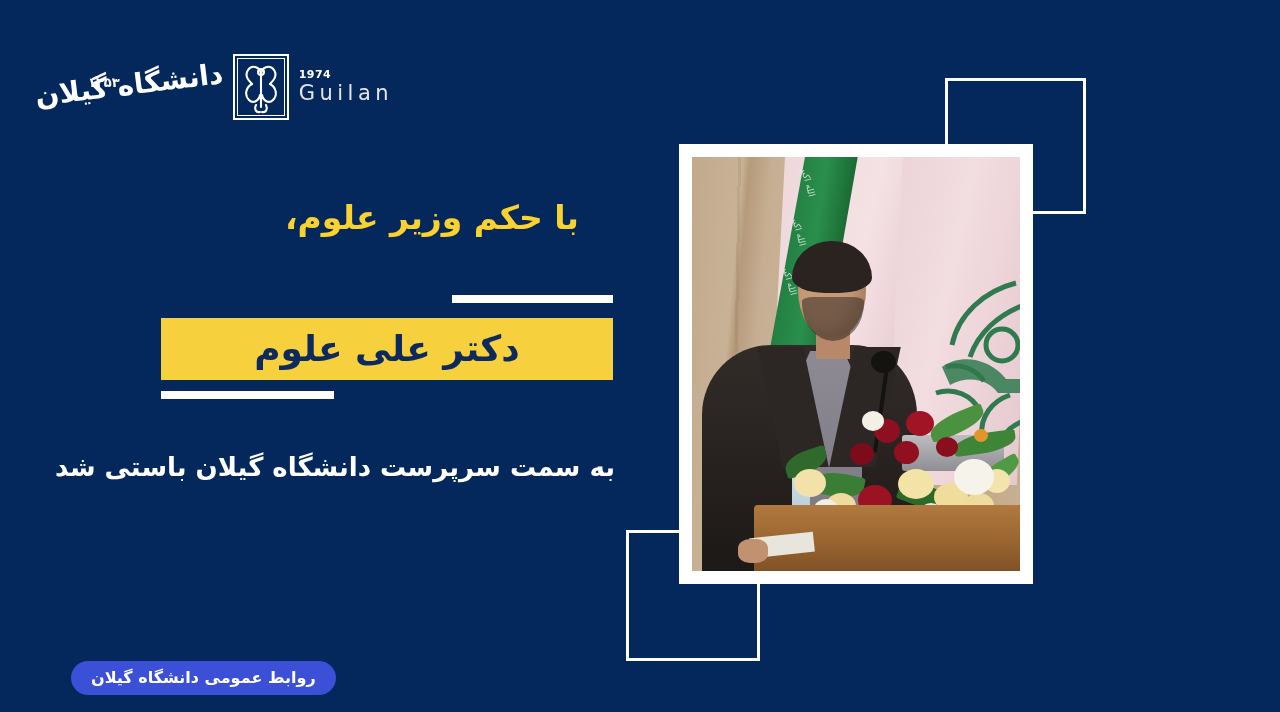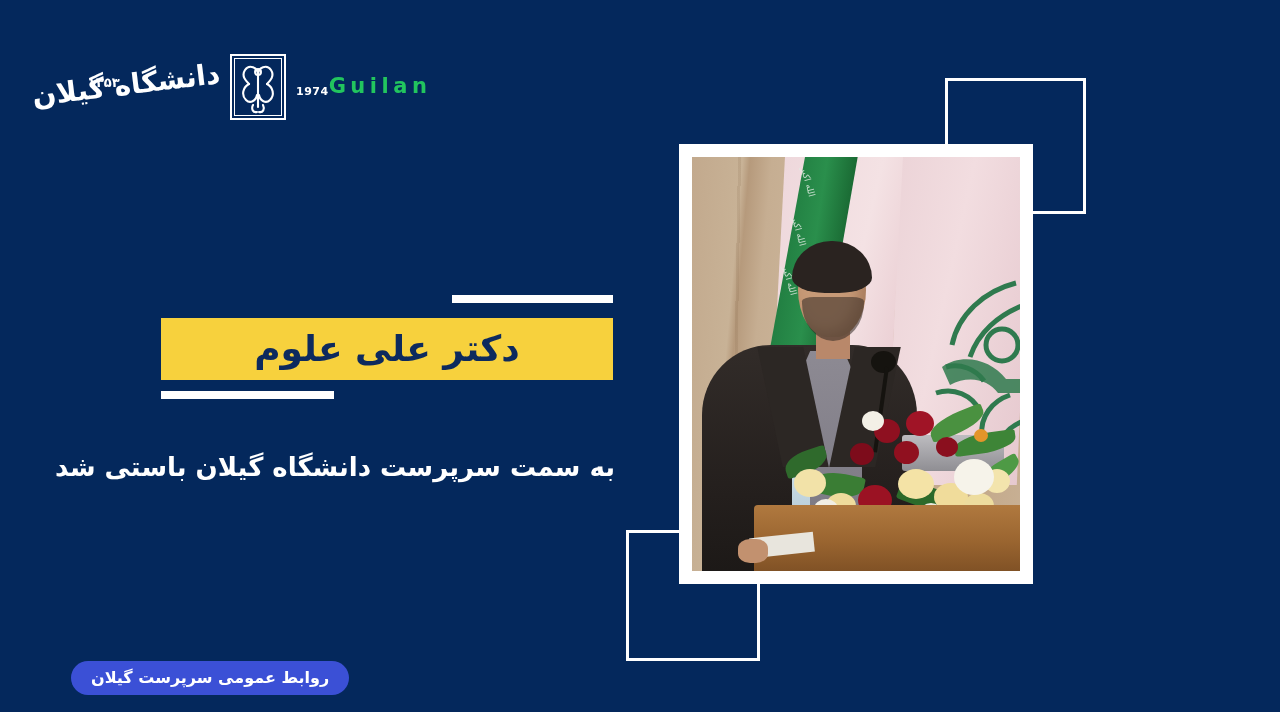--- a/index.html
+++ b/index.html
@@ -23,44 +23,44 @@
   #logo-lockup {
     position:absolute;
     left:86px; top:46px;
     width:320px; height:82px;
     display:flex; flex-direction:row-reverse;
     align-items:center; justify-content:flex-start;
     gap:0;
     direction:ltr;
   }
   .logo-en {
-    display:flex; flex-direction:row;
-    align-items:flex-end;
+    display:flex; flex-direction:column;
+    align-items:flex-start;
     position:relative;
     width:110px;
     color:#ffffff;
   }
   .logo-year-en {
     font-size:11px; font-weight:bold;
     letter-spacing:.5px;
     line-height:1;
     margin-bottom:2px;
     color:#ffffff;
   }
   .logo-univ-of {
     font-size:18px; font-weight:400;
     line-height:1.05;
     letter-spacing:.2px;
     color:#ffffff;
   }
   .logo-guilan {
-    font-size:21px; font-weight:bold;
+    font-size:21px; font-weight:normal;
     letter-spacing:4.5px;
     line-height:1.1;
-    color:#22c55e;
+    color:#e5e5e5;
   }
 
   .logo-emblem {
     width:58px; height:68px;
     margin:0 9px;
     position:relative;
     flex:0 0 auto;
   }
   .logo-emblem svg { display:block; width:100%; height:100%; }
 
@@ -521,28 +521,29 @@
         <span class="fl" style="left:196px;top:22px; width:14px;height:13px; background:#e4952a;"></span>
       </div>
 
       <div class="podium"></div>
       <div class="paper"></div>
       <div class="hand"></div>
 
     </div>
   </div>
 
+  <div id="headline-top">با حکم وزیر علوم،</div>
 
   <div id="accent-line-top"></div>
 
   <div id="name-banner">
     <span id="name-text">دکتر علی علوم</span>
   </div>
 
   <div id="accent-line-bottom"></div>
 
   <div id="subline">به سمت سرپرست دانشگاه گیلان باستی شد</div>
 
   <div id="pr-badge">
-    <span id="pr-badge-text">روابط عمومی سرپرست گیلان</span>
+    <span id="pr-badge-text">روابط عمومی دانشگاه گیلان</span>
   </div>
 
 </div>
 
 </body></html>

